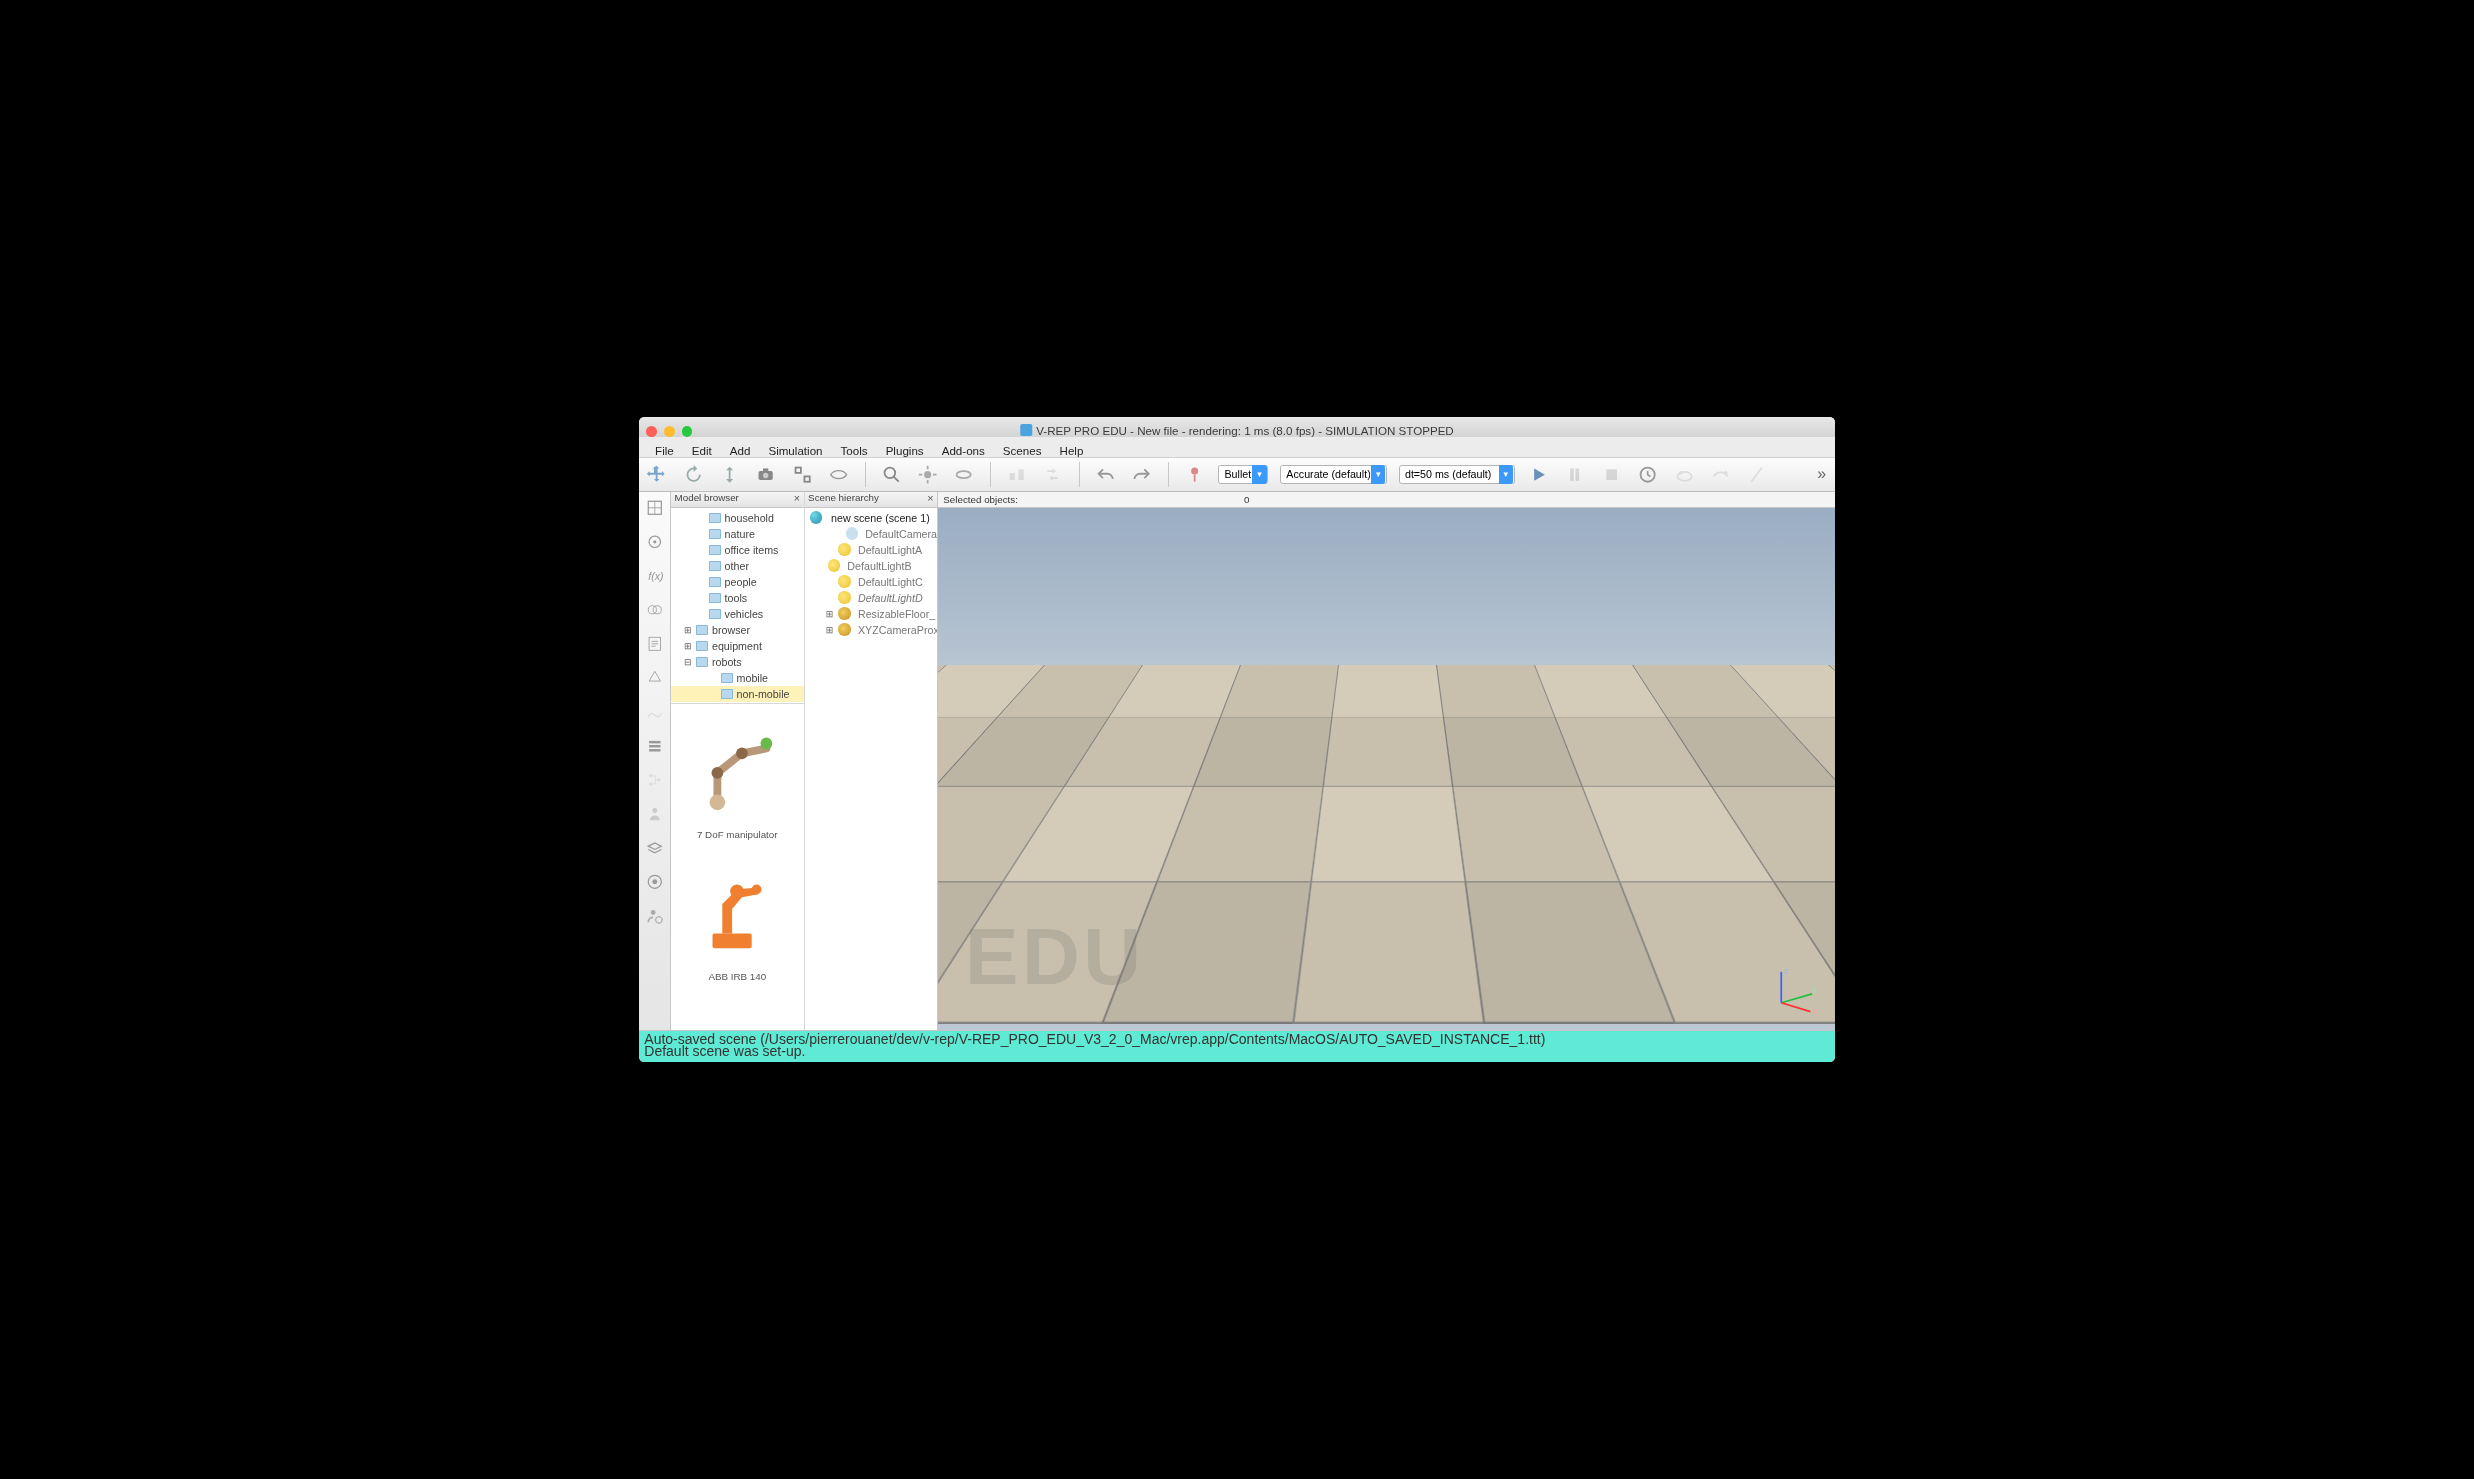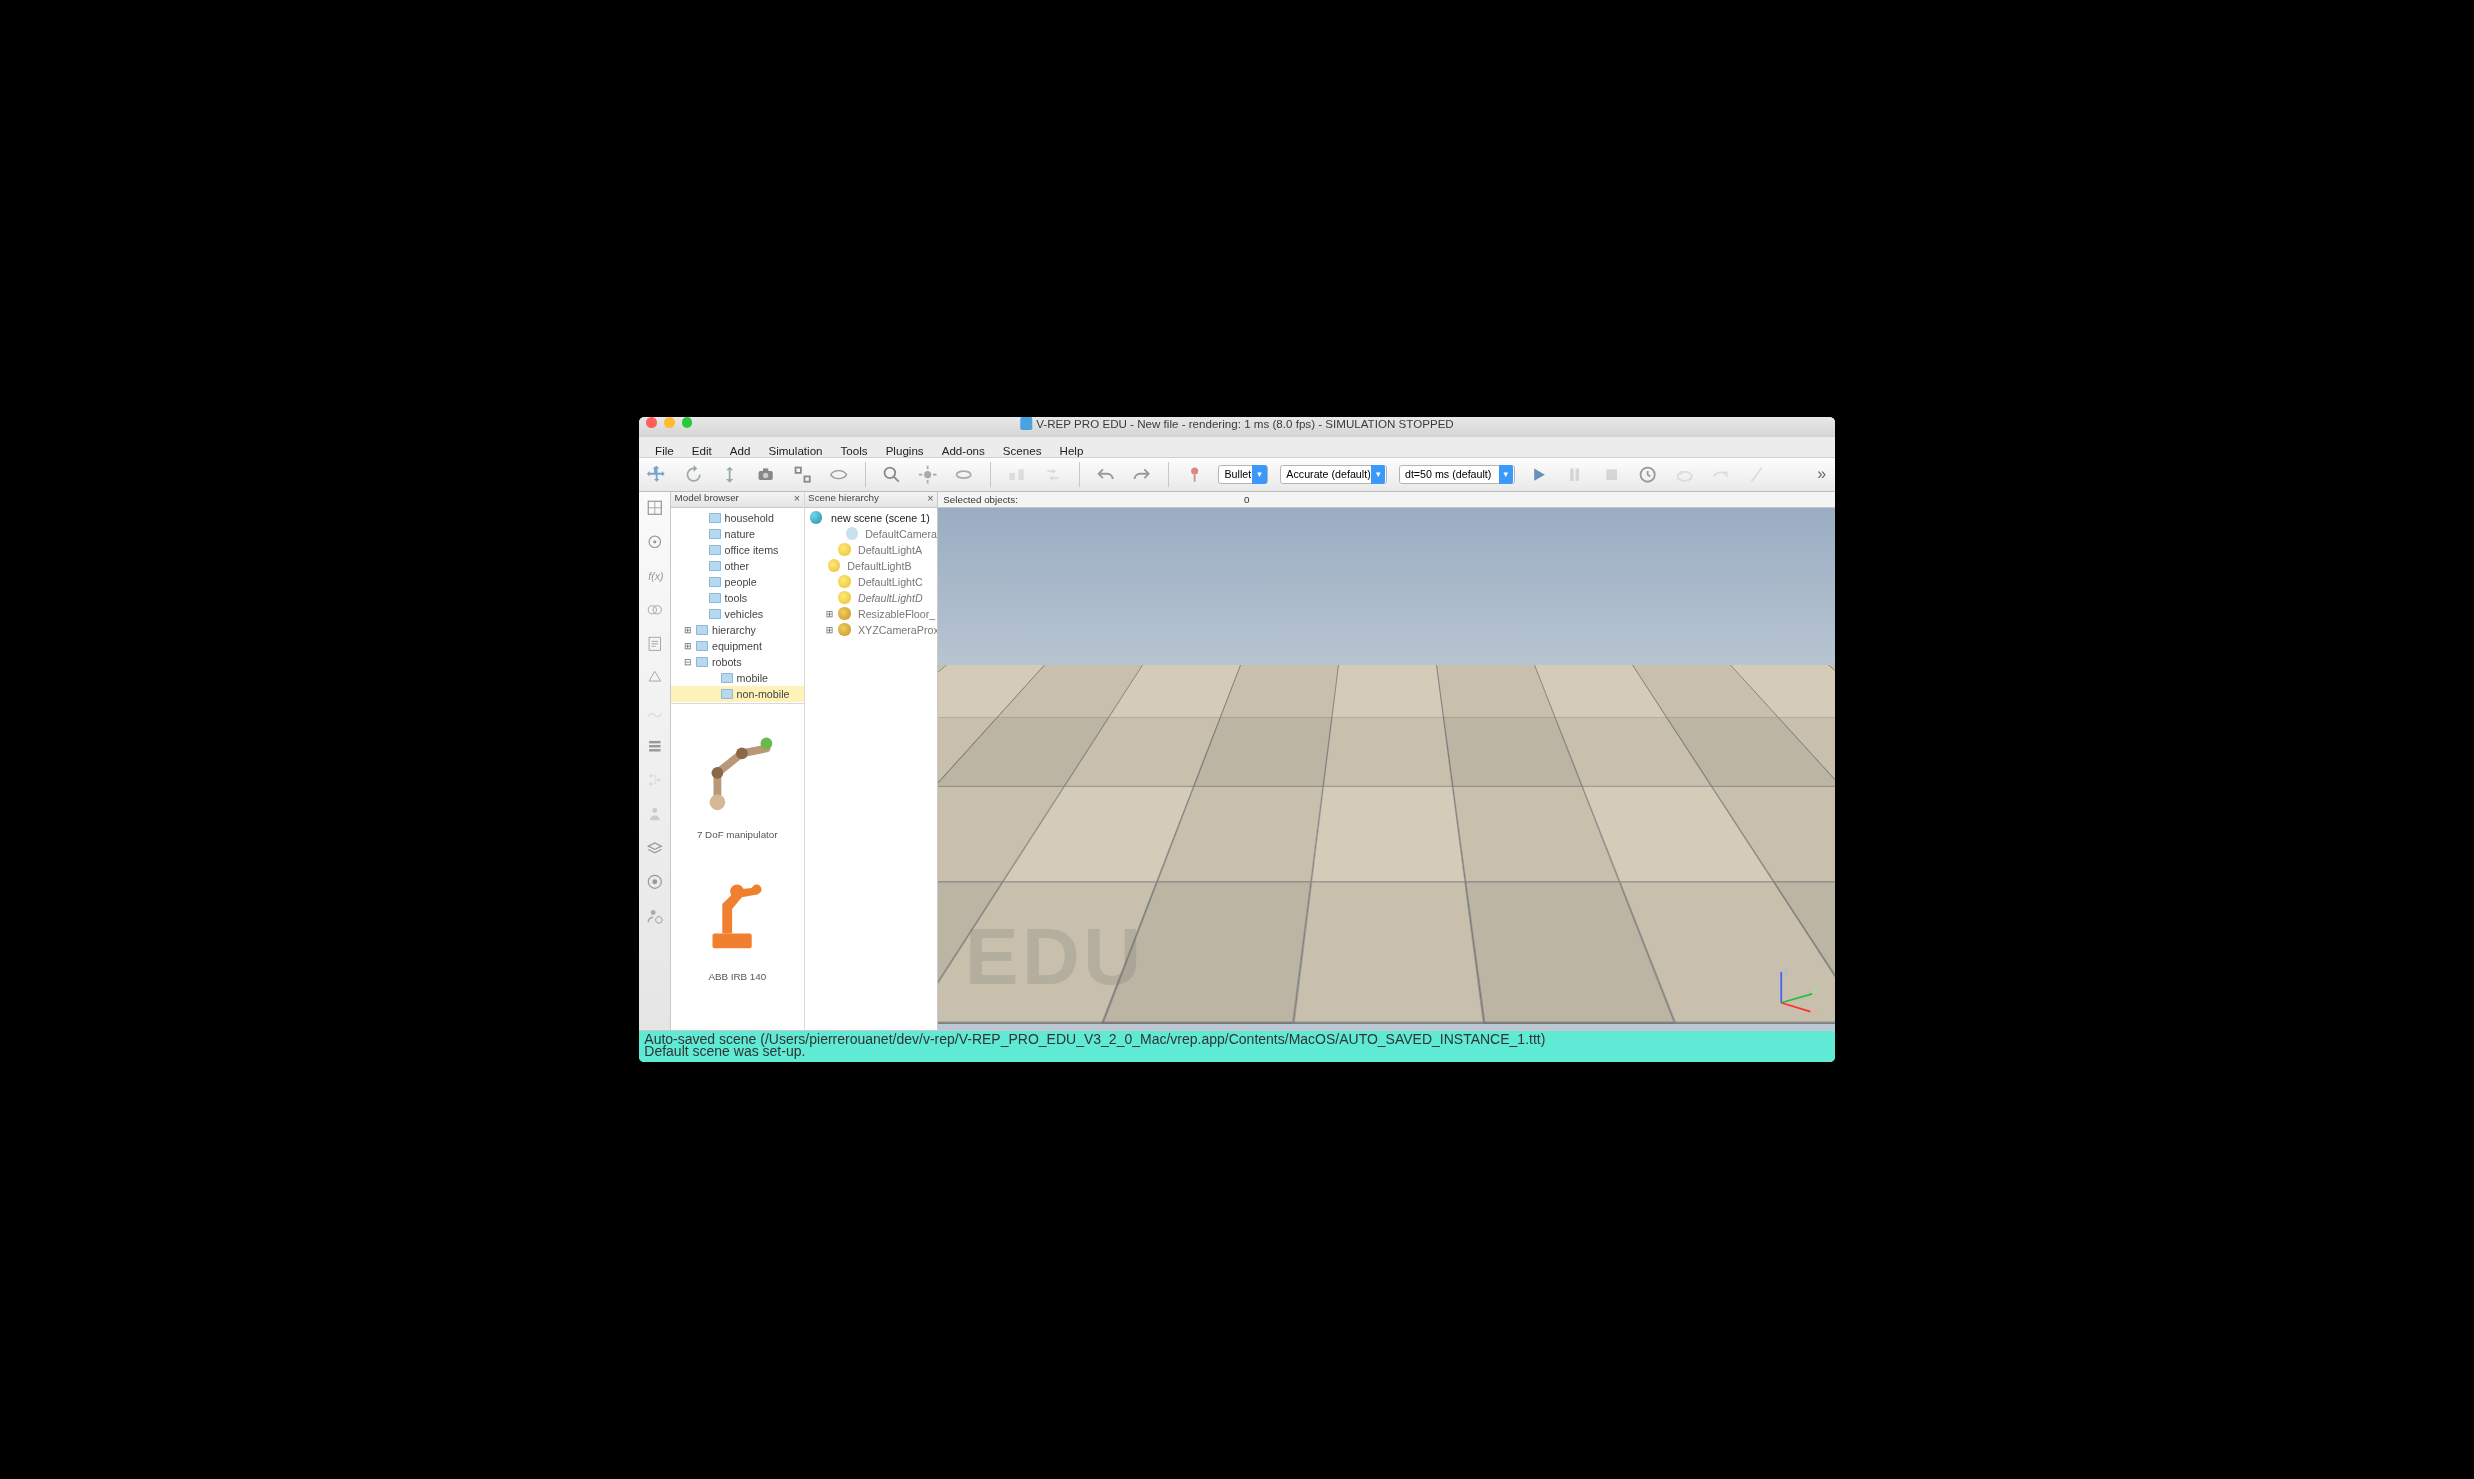--- a/index.html
+++ b/index.html
@@ -1,18 +1,18 @@
 <!DOCTYPE html>
 <html style="font-size:14.2px"><head>
 <meta charset="utf-8">
 <style>
 * { box-sizing: border-box; margin: 0; padding: 0; font-family: -apple-system, "Helvetica Neue", Arial, sans-serif; }
 body { background: #000; display: flex; align-items: center; justify-content: center; min-height: 100vh; }
 .window { width: 1196px; height: 645px; background: #ececec; border-radius: 5.3px; overflow: hidden; box-shadow: 0 9px 36px rgba(0,0,0,0.5); display: flex; flex-direction: column; }
-.titlebar { height: 19.6px; background: linear-gradient(#e8e8e8,#d4d4d4); display: flex; align-items: flex-start; padding: 0 7.1px; position: relative; }
+.titlebar { height: 19.6px; background: linear-gradient(#e8e8e8,#d4d4d4); display: flex; align-items: flex-end; padding: 0 7.1px; position: relative; }
 .traffic { display: flex; gap: 7.1px; }
 .traffic span { width: 10.7px; height: 10.7px; border-radius: 50%; }
 .tc-close { background: #ff5f56; }
 .tc-min { background: #ffbd2e; }
 .tc-max { background: #27c93f; }
 .titlebar .title { position: absolute; left: 50%; transform: translateX(-50%); font-size: 11.6px; color: #3a3a3a; display:flex; align-items:center; gap:3.6px;}
 .title-icon { width:12.4px; height:12.4px; background:#4aa3df; border-radius:1.8px; display:inline-block;}
 .menubar { height: 21.3px; background: #ececec; display: flex; align-items: flex-end; padding: 0 7.1px; font-size: 11.6px; color: #222; border-bottom:0.9px solid #d0d0d0;}
 .menubar span { padding: 0 9px; cursor: default; }
 .toolbar { height: 34px; background: linear-gradient(#fdfdfd,#e9e9e9); border-bottom:0.9px solid #bcbcbc; display:flex; align-items:center; padding:0 3.6px; gap:8px;}
@@ -351,21 +351,21 @@
               <span>tools</span>
             </div>
             <div class="tree-row indent1">
               <span class="expander"></span>
               <span class="folder-icon"></span>
               <span>vehicles</span>
             </div>
             <div class="tree-row indent0">
               <span class="expander">⊞</span>
               <span class="folder-icon"></span>
-              <span>hierarchy</span>
+              <span>browser</span>
             </div>
             <div class="tree-row indent0">
               <span class="expander">⊞</span>
               <span class="folder-icon"></span>
               <span>equipment</span>
             </div>
             <div class="tree-row indent0">
               <span class="expander">⊟</span>
               <span class="folder-icon"></span>
               <span>robots</span>

